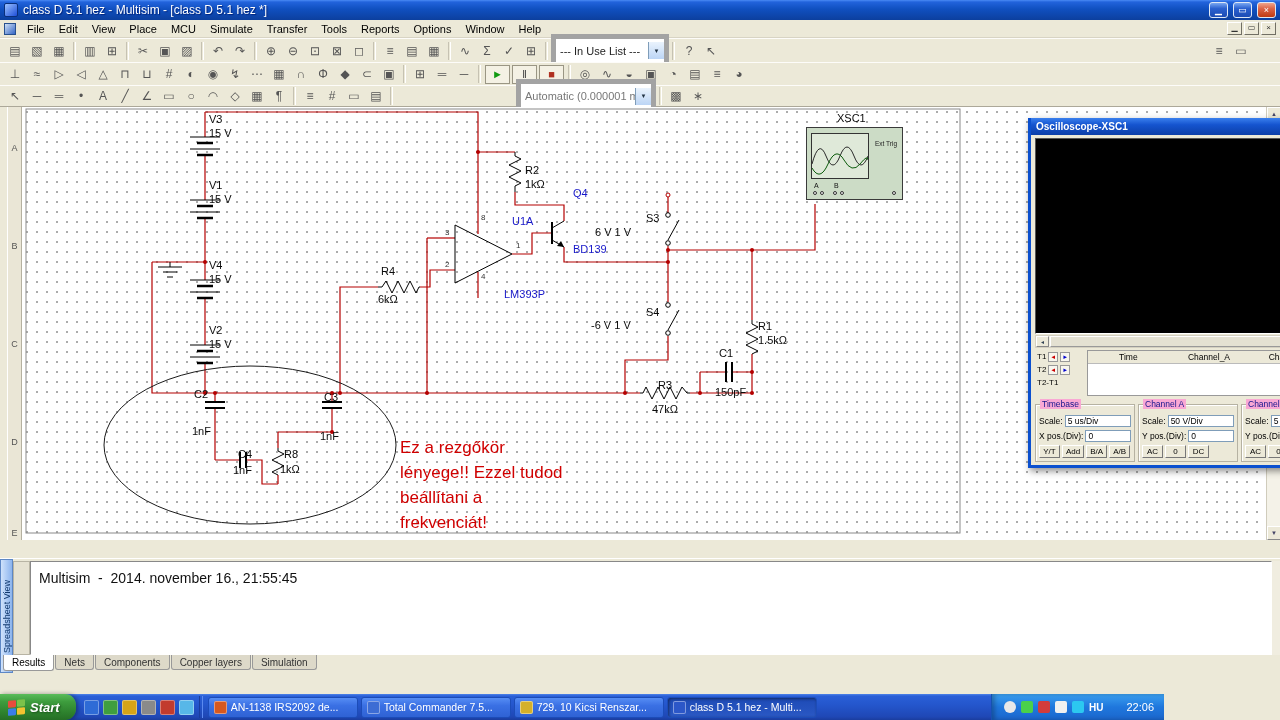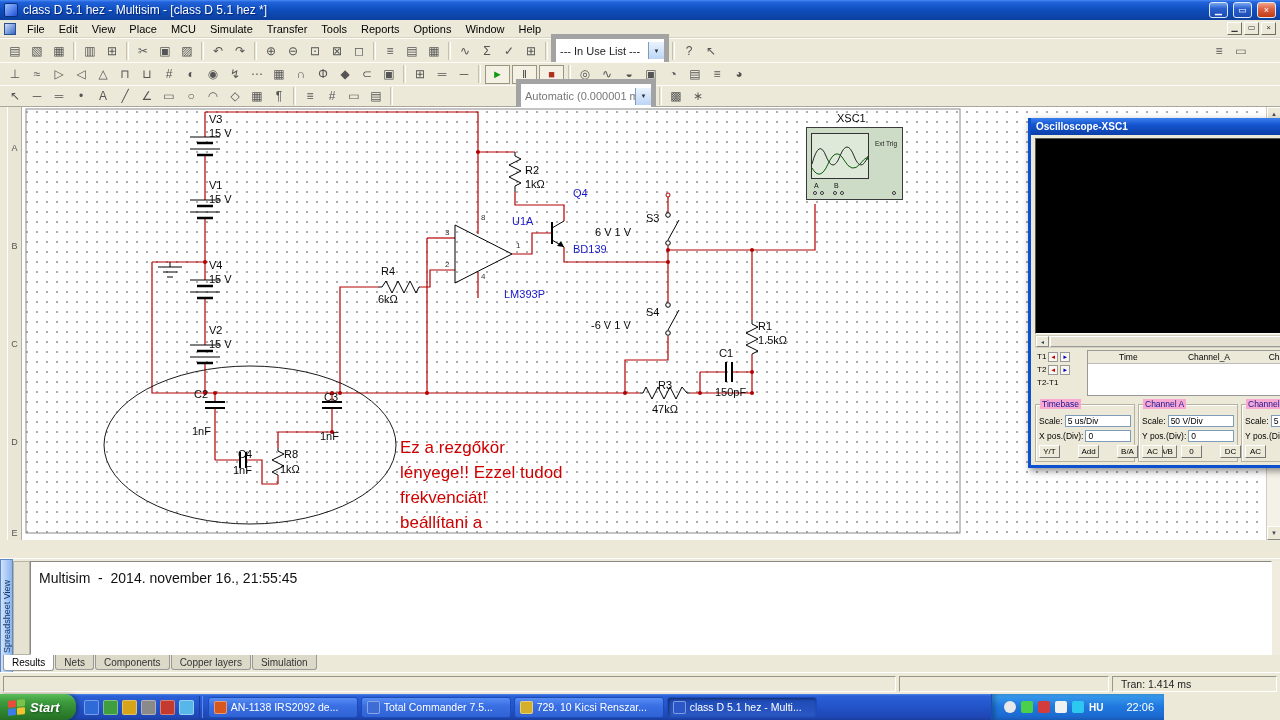--- a/index.html
+++ b/index.html
@@ -77,21 +77,21 @@
 .sw-table{flex:1;border:1px solid #999;background:#fff;margin-left:2px}
 .sw-thead{display:flex;background:#ece9d8;border-bottom:1px solid #bbb;font-size:8.5px;height:13px;align-items:center}
 .sw-thead span{flex:1;text-align:center;white-space:nowrap;overflow:hidden}
 .sw-tbody{height:30px}
 .sw-groups{display:flex;gap:3px;margin-top:8px}
 .sw-group{position:relative;border:1px solid #b6b2a2;box-shadow:inset 1px 1px 0 #fff;height:58px;padding:8px 3px 2px;flex:none;width:100px}
 .sw-gtitle{position:absolute;top:-6px;left:4px;background:#f9a8d4;padding:0 2px;font-size:8.5px;color:#14148c;white-space:nowrap}
 .sw-row{display:flex;align-items:center;height:15px;gap:2px;font-size:8.5px}
 .sw-lbl{flex:none;white-space:nowrap}
 .sw-field{flex:1;height:12px;background:#fff;border:1px solid #7f9db9;font-size:8.5px;padding:0 2px;overflow:hidden;white-space:nowrap}
-.sw-btnrow{display:flex;gap:18px;margin-top:2px}
+.sw-btnrow{display:flex;gap:2px;margin-top:2px}
 .sw-btn{height:13px;min-width:21px;padding:0 3px;background:#ece9d8;border:1px solid;border-color:#fff #777 #777 #fff;font-size:8px;display:flex;align-items:center;justify-content:center;white-space:nowrap}
 
 .sheettabs{position:absolute;left:0;top:540px;width:1280px;height:18px;background:#e4e0d0;border-top:1px solid #aca899;display:flex;align-items:flex-end;padding-left:2px}
 .stab{height:16px;display:flex;align-items:center;gap:3px;padding:0 8px;background:#d8d4c4;border:1px solid #999;border-bottom:none;border-radius:3px 3px 0 0;font-size:10px;color:#333;flex:none}
 .stab.active{background:#fff;color:#000;height:17px}
 .stab-ic{width:10px;height:10px;background:linear-gradient(135deg,#cfe0f5,#5b8dd6);border:1px solid #33577e;flex:none}
 .stab-arrows{margin-left:auto;margin-right:18px;display:flex;gap:1px;align-items:center}
 .sta-btn{width:14px;height:14px;background:#ece9d8;border:1px solid;border-color:#fff #888 #888 #fff;font-size:6px;display:flex;align-items:center;justify-content:center;color:#345}
 
 .ssv{position:absolute;left:0;top:558px;width:1280px;height:114px;background:#ece9d8;border-top:1px solid #fff}
@@ -392,22 +392,22 @@
 
     <div class="pinlbl" style="left:459px;top:107px">8</div>
     <div class="pinlbl" style="left:423px;top:122px">3</div>
     <div class="pinlbl" style="left:423px;top:154px">2</div>
     <div class="pinlbl" style="left:494px;top:135px">1</div>
     <div class="pinlbl" style="left:459px;top:166px">4</div>
 
     <div class="note">
       <div>Ez a rezgőkör</div>
       <div>lényege!! Ezzel tudod</div>
+      <div>beállítani a</div>
       <div>frekvenciát!</div>
-      <div>beállítani a</div>
     </div>
 
     <div class="scope-icon">
       <div class="si-screen">
         <svg width="56" height="44">
             <path d="M0,30 Q7,4 14,22 T28,22 T42,22 T56,22" stroke="#2a2a2a" fill="none"></path>
             <path d="M0,34 Q8,48 16,30 T32,26 T48,30 T56,26" stroke="#0c5c0c" fill="none"></path>
           </svg>
       </div>
       <div class="si-exttrig">Ext Trig</div>
@@ -528,25 +528,20 @@
     <div class="ssv-scroll"></div>
     <div class="ssv-tabs">
       <div class="ssv-tab active">Results</div>
       <div class="ssv-tab">Nets</div>
       <div class="ssv-tab">Components</div>
       <div class="ssv-tab">Copper layers</div>
       <div class="ssv-tab">Simulation</div>
     </div>
   </div>
 
-  <div class="statusbar">
-    <div class="sb-panel sb-main"></div>
-    <div class="sb-panel sb-mid"></div>
-    <div class="sb-panel sb-tran">Tran: 1.414 ms</div>
-  </div>
 
   <div class="taskbar">
     <div class="start-btn">
       <span class="winflag">
         <i style="background:#e84c3d"></i>
           <i style="background:#7cc24a"></i>
         <i style="background:#3b7de8"></i>
           <i style="background:#f2c330"></i>
       </span>
       <span>Start</span>

